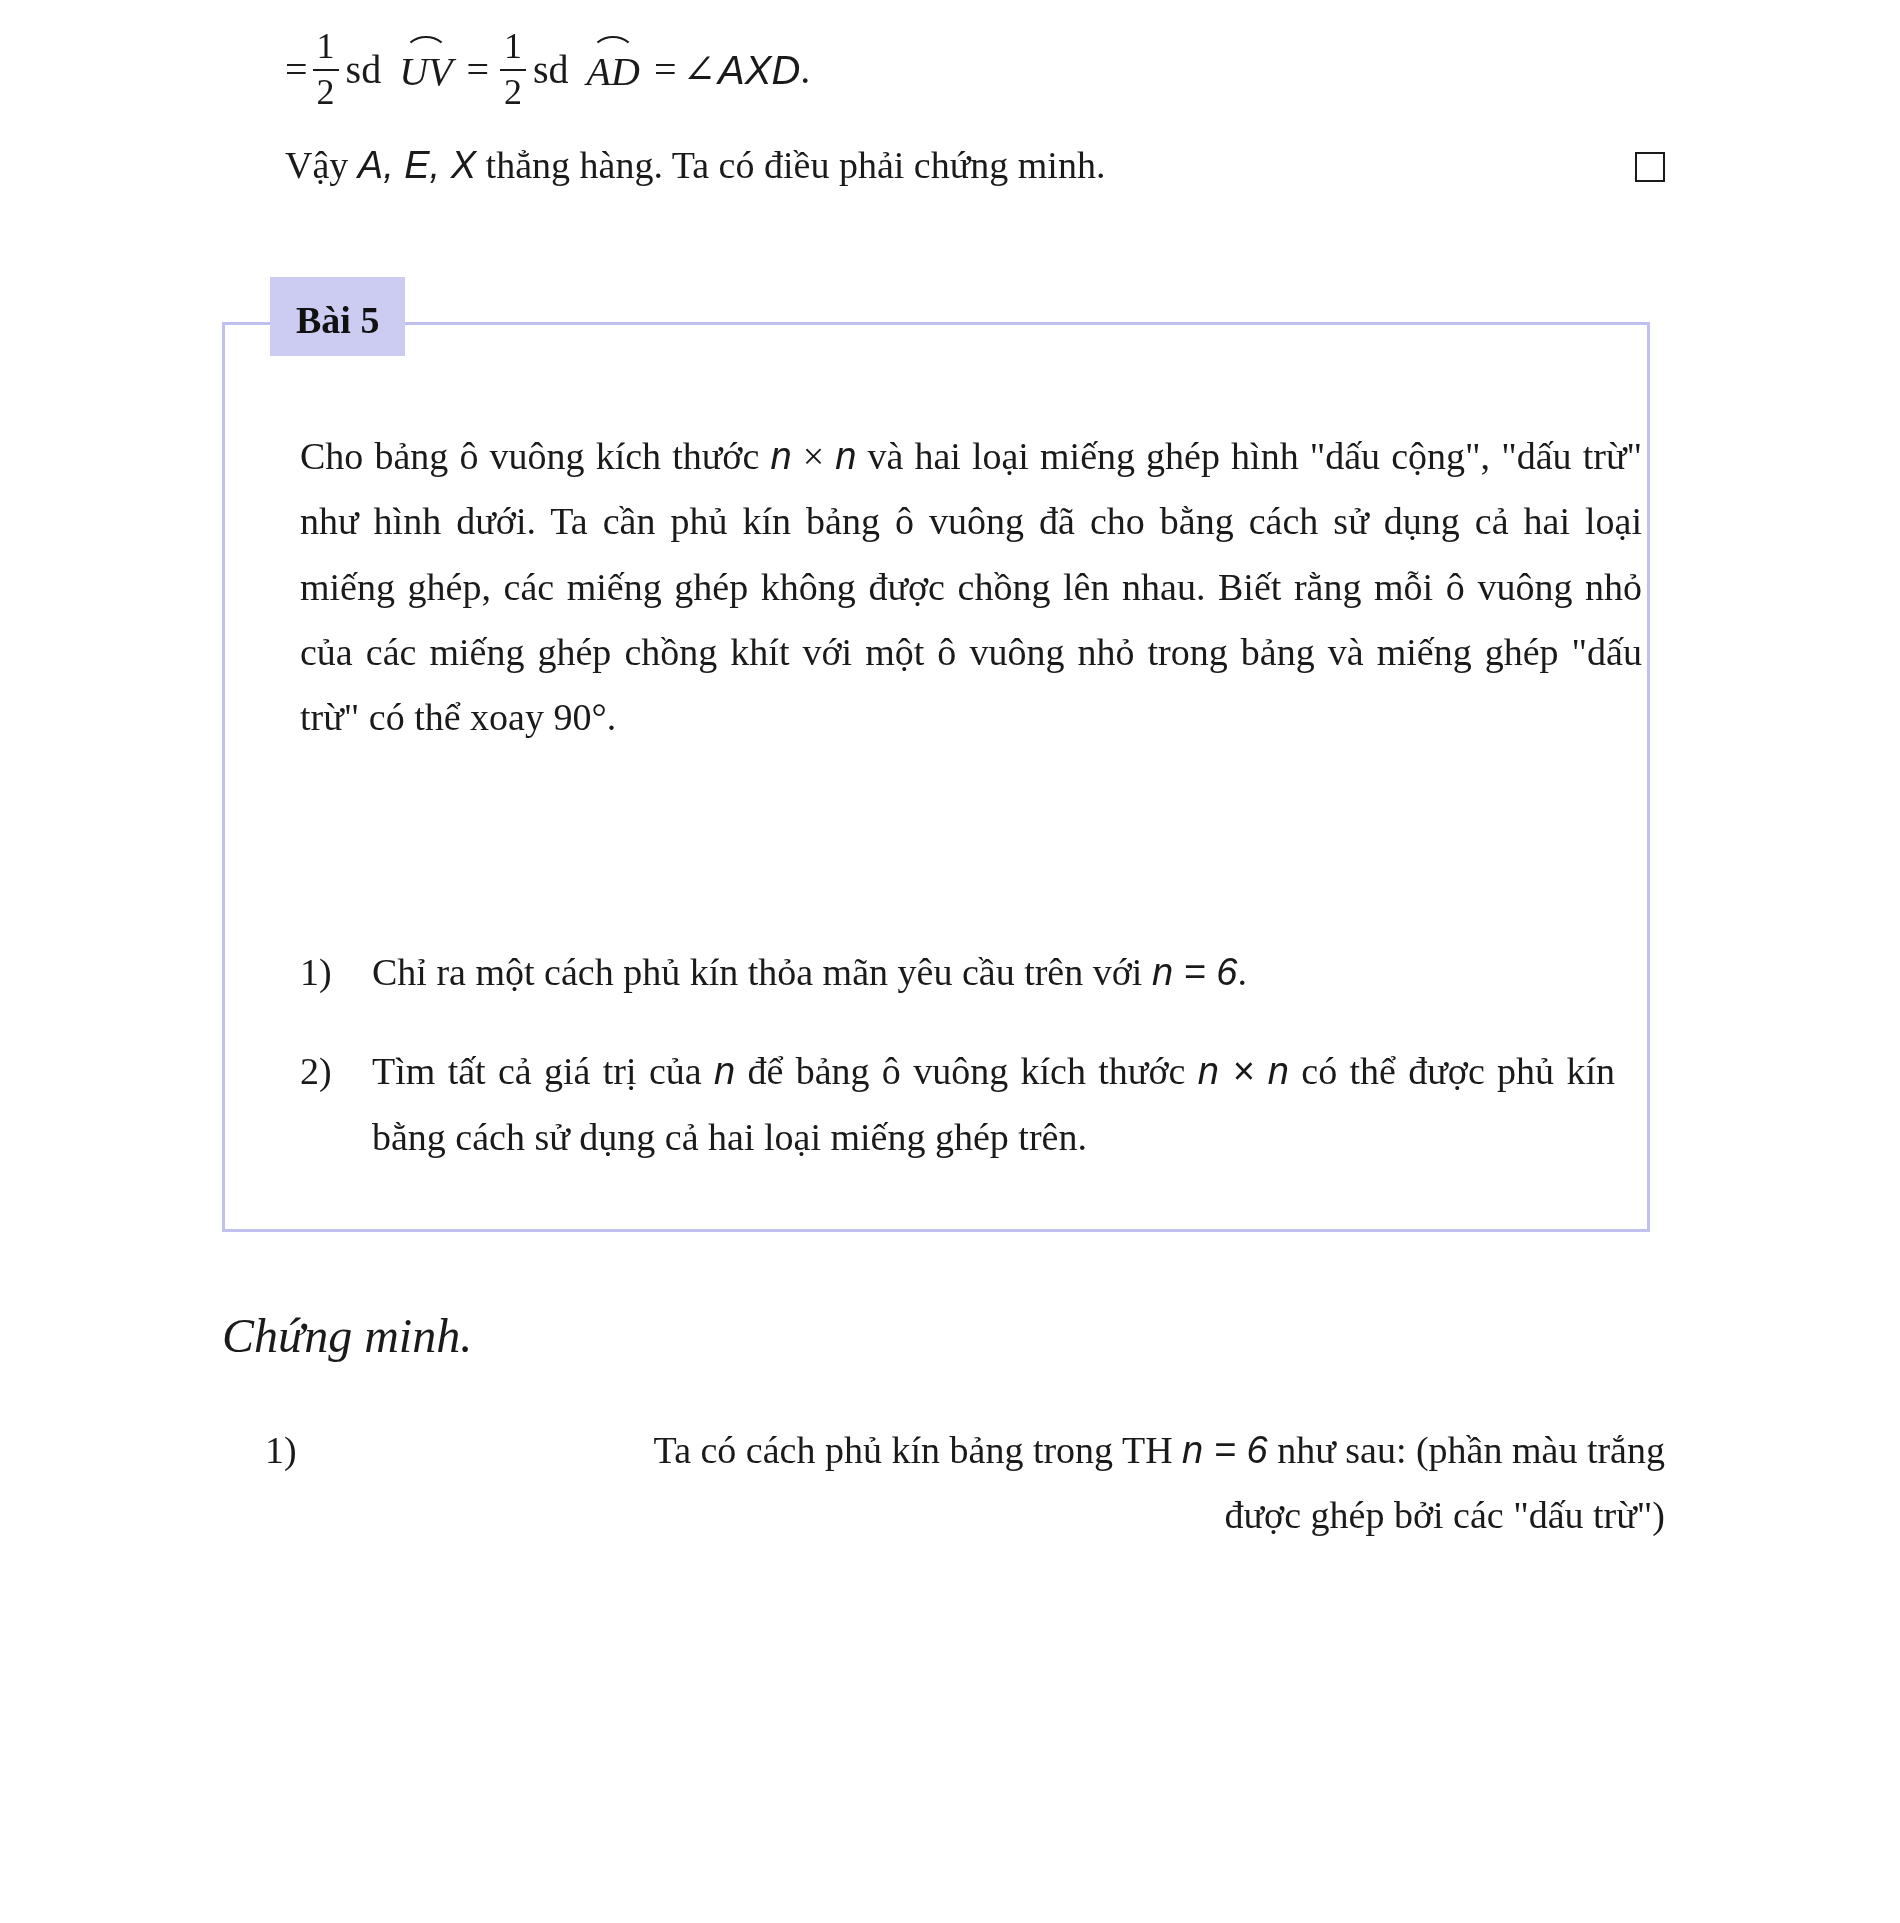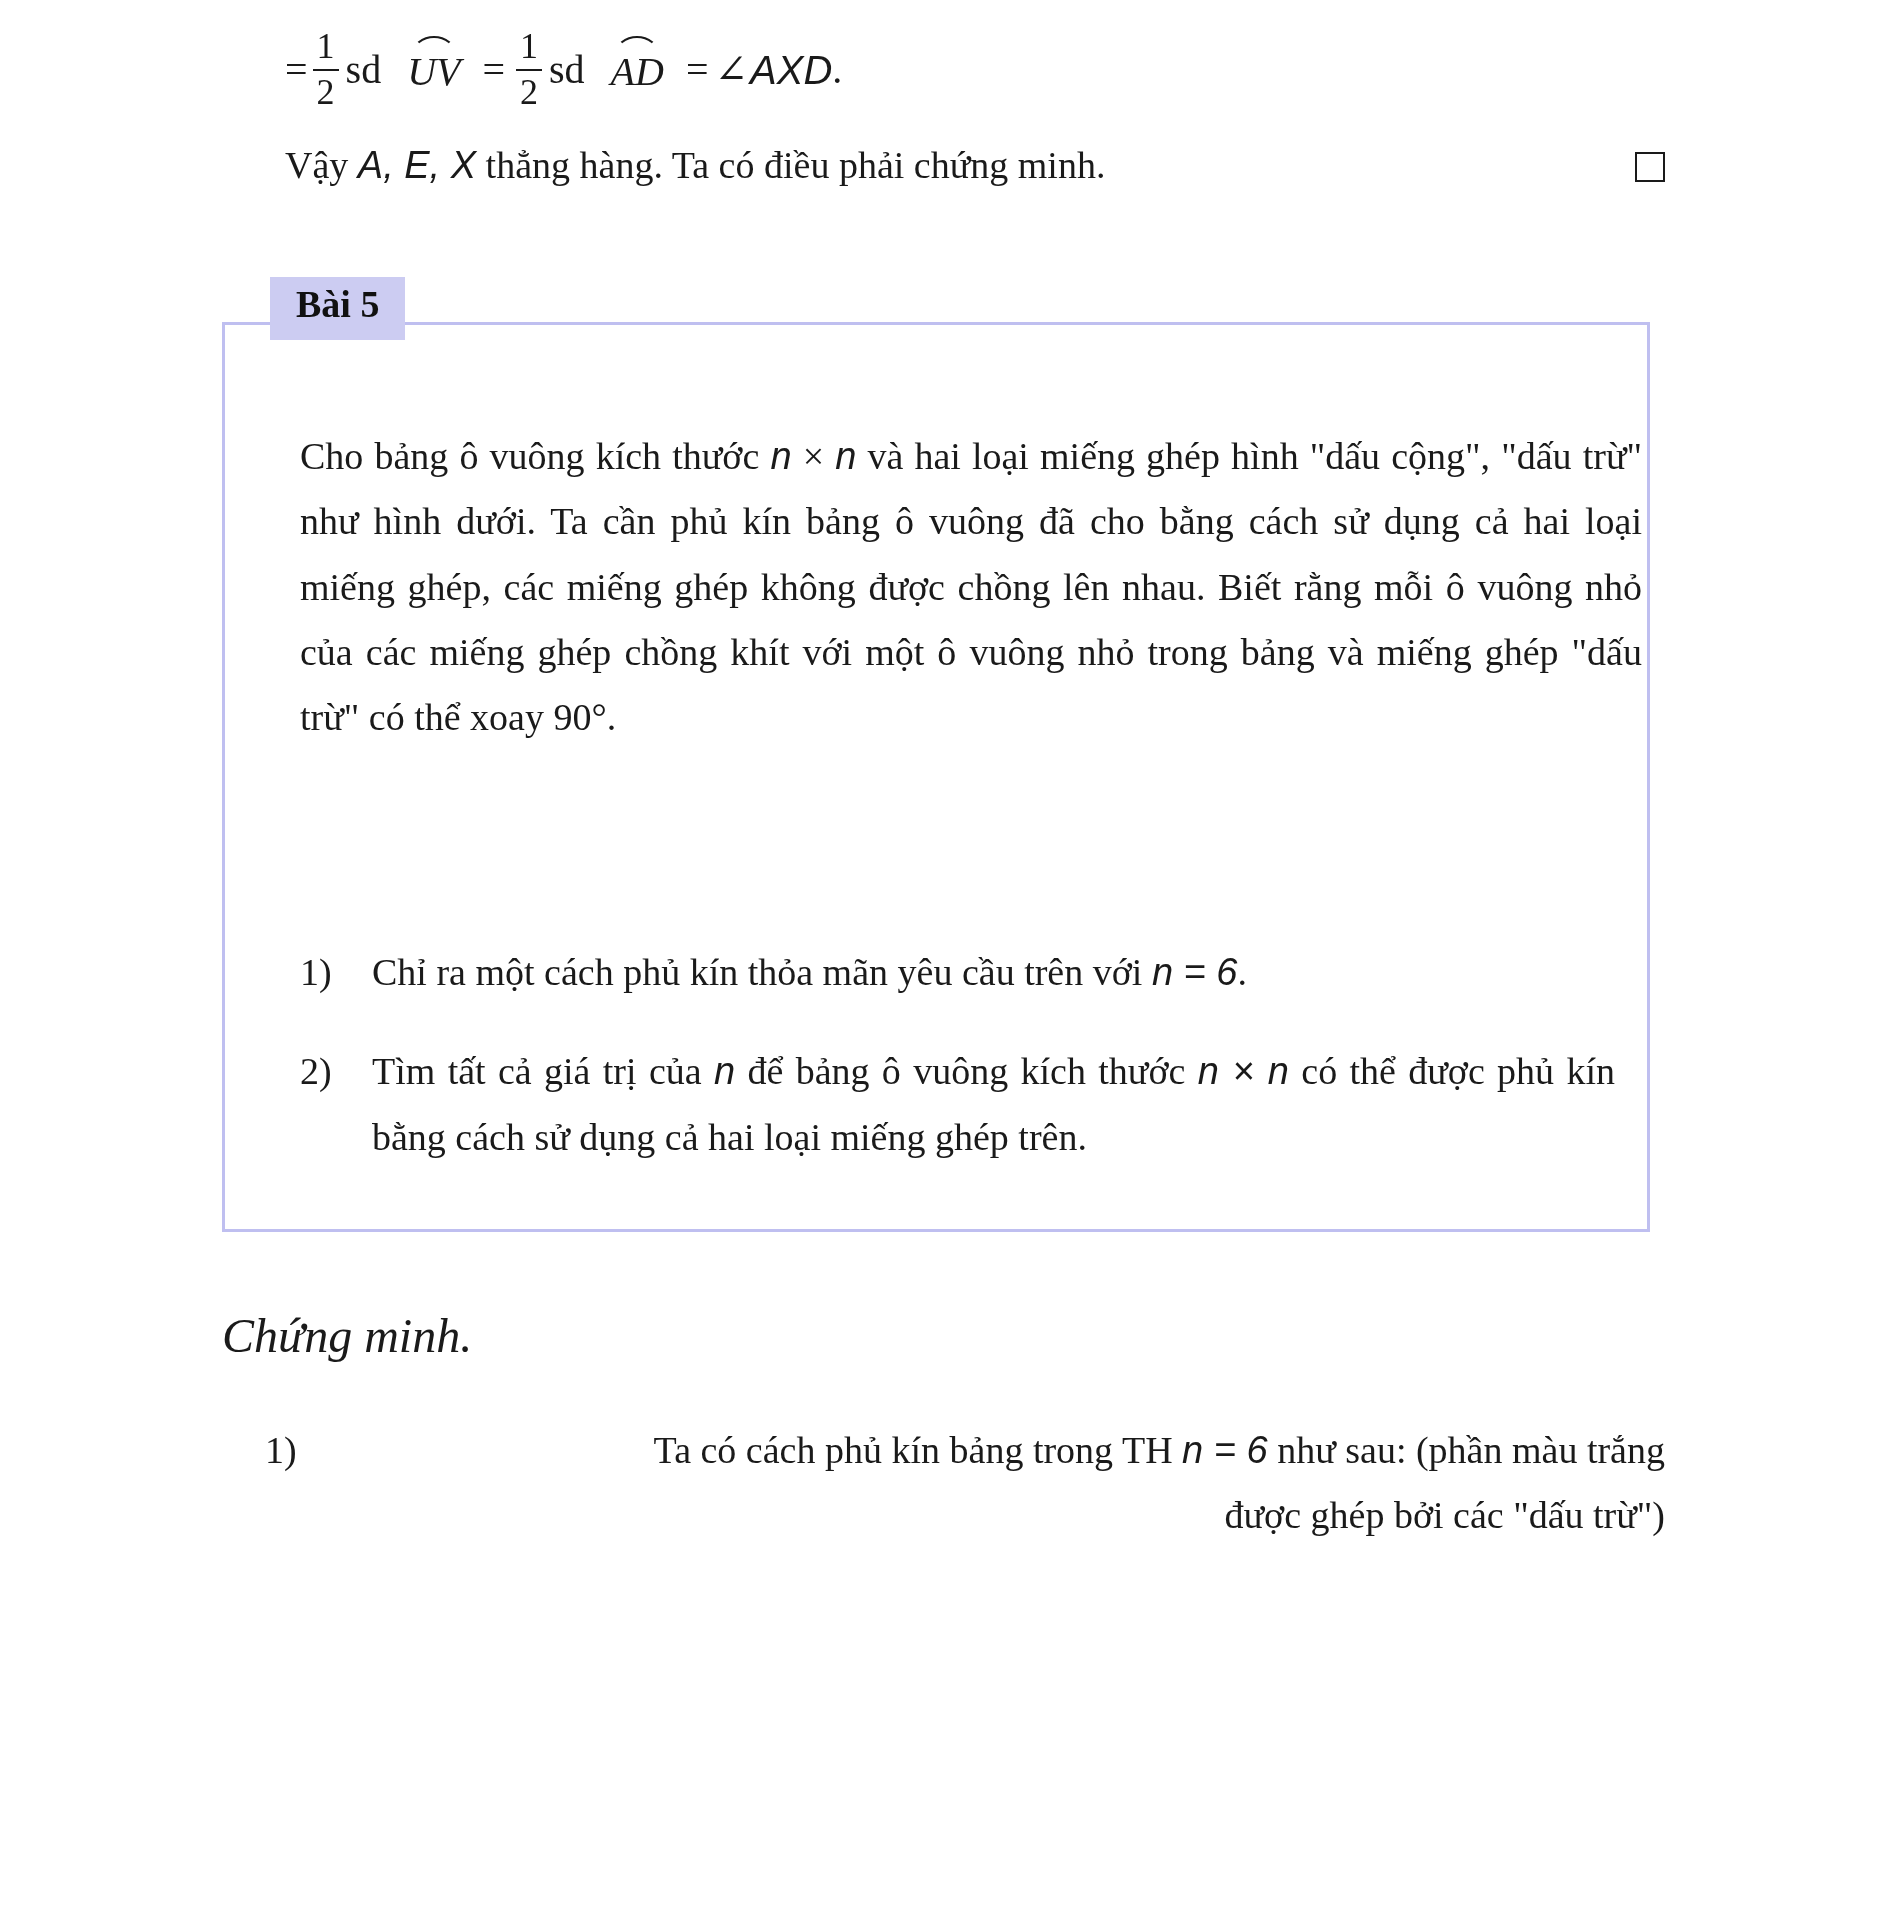--- a/index.html
+++ b/index.html
@@ -59,21 +59,21 @@
   }
   .sd {
     margin-right: 10px;
     margin-left: 2px;
   }
   .arcgrp {
     position: relative;
     display: inline-block;
     font-style: italic;
     padding-top: 4px;
-    margin: 0 16px;
+    margin: 0 8px;
   }
   .arcgrp .arc {
     position: absolute;
     left: 50%;
     transform: translateX(-50%);
     top: -12px;
     width: 40px;
     height: 16px;
     border-top: 2.2px solid #1a1a1a;
     border-left: 2.2px solid transparent;
@@ -111,21 +111,21 @@
     height: 910px;
     box-sizing: border-box;
     border: 3px solid #bfbff0;
     background: #ffffff;
   }
   .problem-badge {
     position: absolute;
     left: 270px;
     top: 277px;
     background: #ccccf2;
-    padding: 8px 26px 15px 26px;
+    padding: 24px 26px 15px 26px;
     font-size: 38px;
     font-weight: bold;
     line-height: 1.05;
     color: #111111;
     z-index: 3;
     white-space: nowrap;
   }
   .problem-body {
     position: absolute;
     left: 268px;

